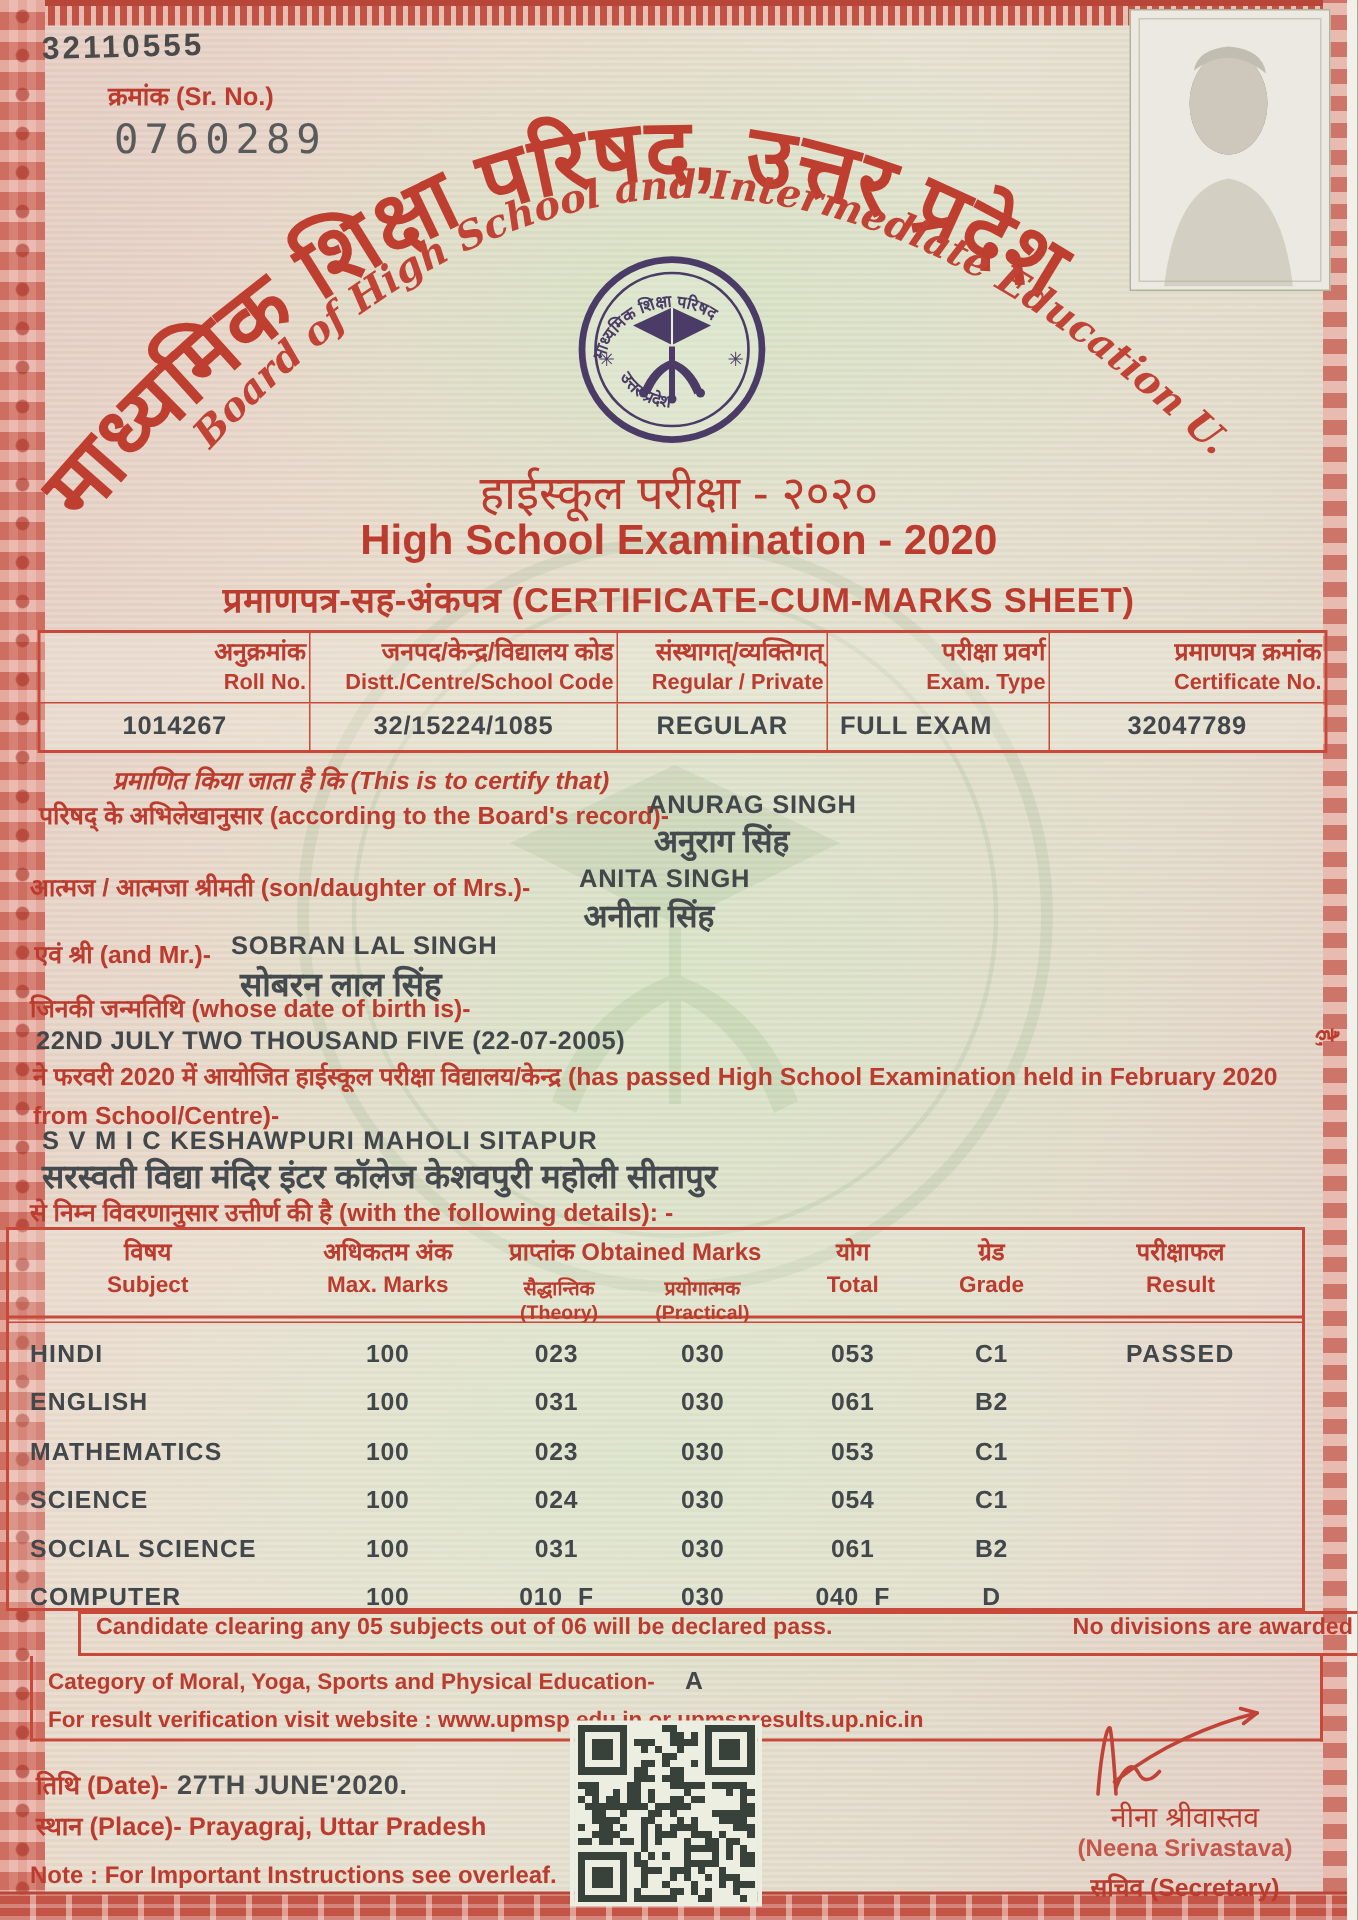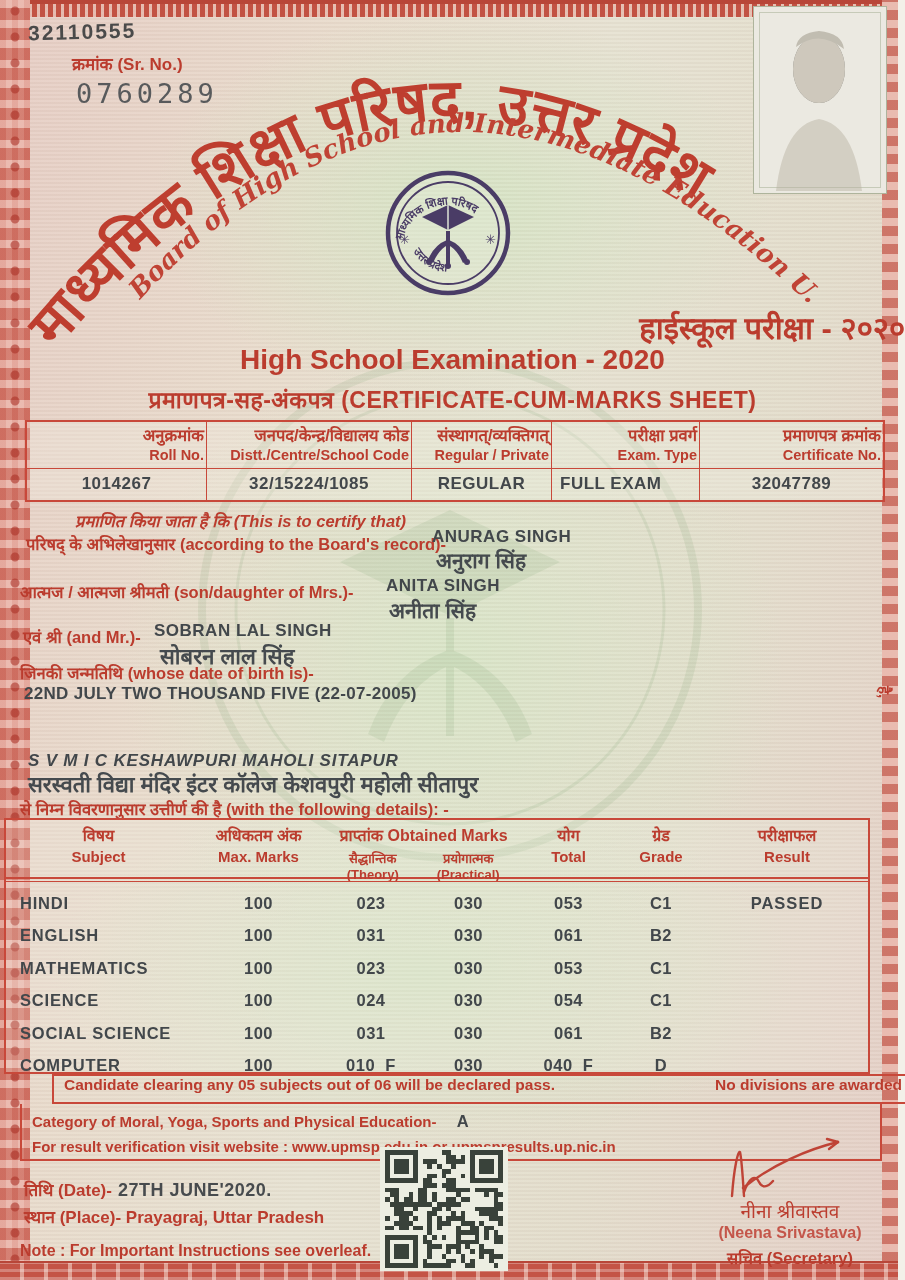--- a/index.html
+++ b/index.html
@@ -39,21 +39,21 @@
 
   
   .serial-top{left:28px;top:20px;font-size:21px;font-weight:bold;color:#4a4a4a;letter-spacing:2px;transform:rotate(-1.5deg);}
   .srno-label{left:72px;top:52px;font-size:17px;font-weight:bold;}
   .srno-value{left:76px;top:78px;font-size:27px;color:#585a5c;letter-spacing:4px;font-family:"DejaVu Sans Mono",monospace;}
   .photo{left:753px;top:6px;width:132px;height:186px;background:#ebe9e1;border:1px solid #aeb49c;}
   .photo .inner{position:absolute;inset:5px;border:1px solid #c6cab8;}
   .arc-svg{left:0;top:0;pointer-events:none;}
   .emblem{left:382px;top:168px;}
   .watermark{left:190px;top:350px;opacity:.11;pointer-events:none;}
-  .exam-hi{left:0;right:0;top:306px;text-align:right;font-size:31px;font-weight:bold;}
+  .exam-hi{left:0;right:0;top:306px;text-align:center;font-size:31px;font-weight:normal;}
   .exam-en{left:0;right:0;top:344px;text-align:center;font-size:28px;font-weight:bold;}
   .sheet-title{left:0;right:0;top:383px;text-align:center;font-size:23px;font-weight:bold;letter-spacing:.5px;}
 
   
   .info-table{left:25px;top:420px;width:856px;border:2px solid #c8483a;background:rgba(245,243,230,.25);}
   .it-row{display:grid;grid-template-columns:180px 205px 140px 148px 1fr;}
   .it-h{border-right:1.5px solid #c8483a;text-align:right;padding:3px 2px 4px;}
   .it-h:last-child,.it-v:last-child{border-right:none;}
   .it-h .hi{font-size:16.5px;font-weight:bold;line-height:1.25;}
   .it-h .en{font-size:14.5px;font-weight:bold;line-height:1.3;}
@@ -223,21 +223,22 @@
   <div class="abs name-hi" style="left:389px;top:596px;">अनीता सिंह</div>
 
   <div class="abs line red" style="left:23px;top:627px;">एवं श्री (and Mr.)-</div>
   <div class="abs name-en" style="left:154px;top:621px;">SOBRAN LAL SINGH</div>
   <div class="abs name-hi" style="left:160px;top:640px;font-size:22px;">सोबरन लाल सिंह</div>
 
   <div class="abs line red" style="left:20px;top:663px;">जिनकी जन्मतिथि (whose date of birth is)-</div>
   <div class="abs name-en" style="left:24px;top:684px;letter-spacing:.3px;">22ND JULY TWO THOUSAND FIVE (22-07-2005)</div>
   <div class="abs side-note red">है,</div>
 
-  <div class="abs name-en" style="left:28px;top:751px;letter-spacing:.8px;font-style:italic;">S V M I C KESHAWPURI MAHOLI SITAPUR</div>
+  <div class="abs line red" style="left:22px;top:706px;width:848px;line-height:1.55;">ने फरवरी 2020 में आयोजित हाईस्कूल परीक्षा विद्यालय/केन्द्र (has passed High School Examination held in February 2020 from School/Centre)-</div>
+  <div class="abs name-en" style="left:28px;top:751px;letter-spacing:.8px;">S V M I C KESHAWPURI MAHOLI SITAPUR</div>
   <div class="abs name-hi" style="left:28px;top:768px;font-size:22px;">सरस्वती विद्या मंदिर इंटर कॉलेज केशवपुरी महोली सीतापुर</div>
   <div class="abs line red" style="left:20px;top:799px;">से निम्न विवरणानुसार उत्तीर्ण की है (with the following details): -</div>
 
   <div class="abs marks">
     <div class="mt-head cols">
       <div class="mt-h">
         <div class="hi">विषय</div>
         <div class="en">Subject</div>
       </div>
       <div class="mt-h">

